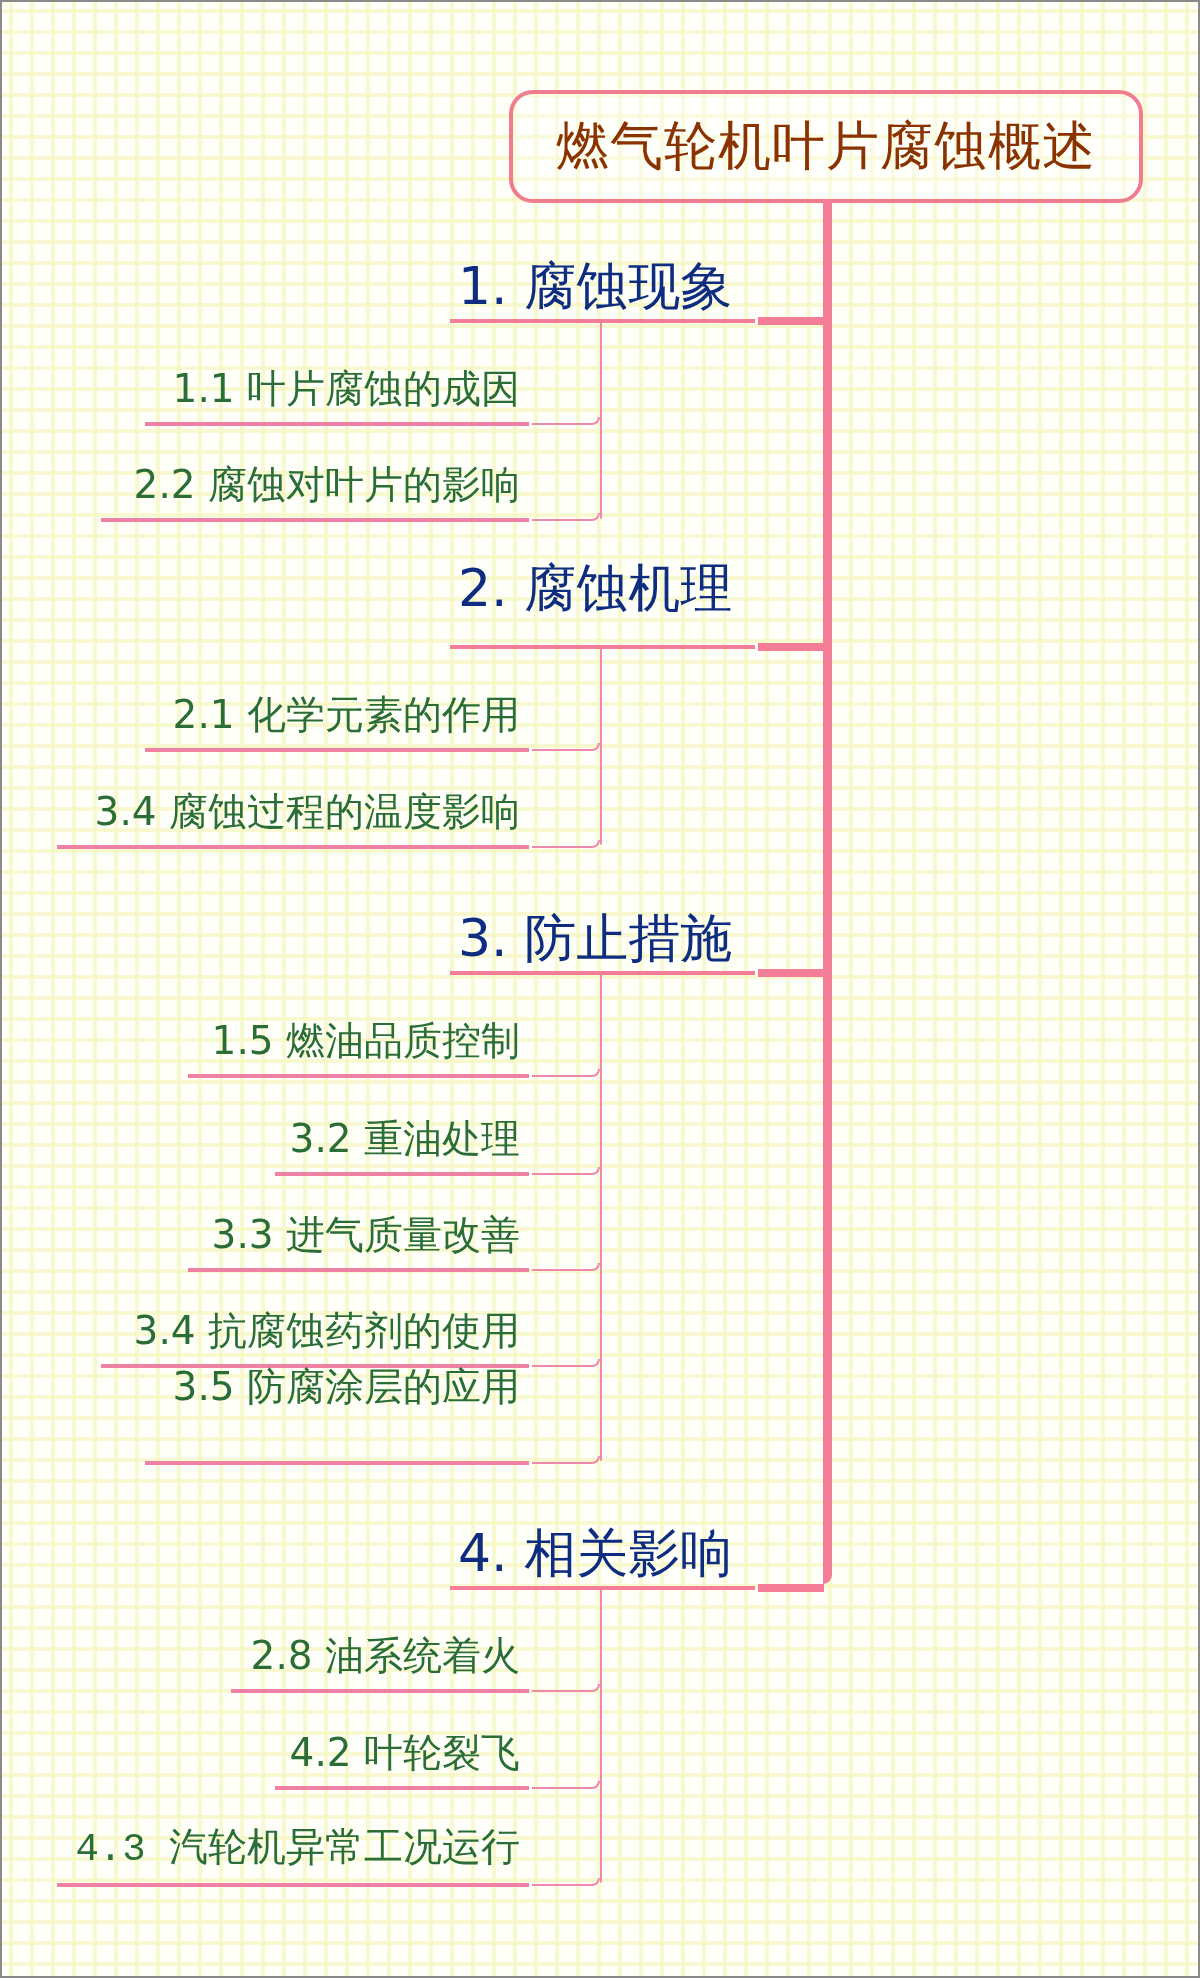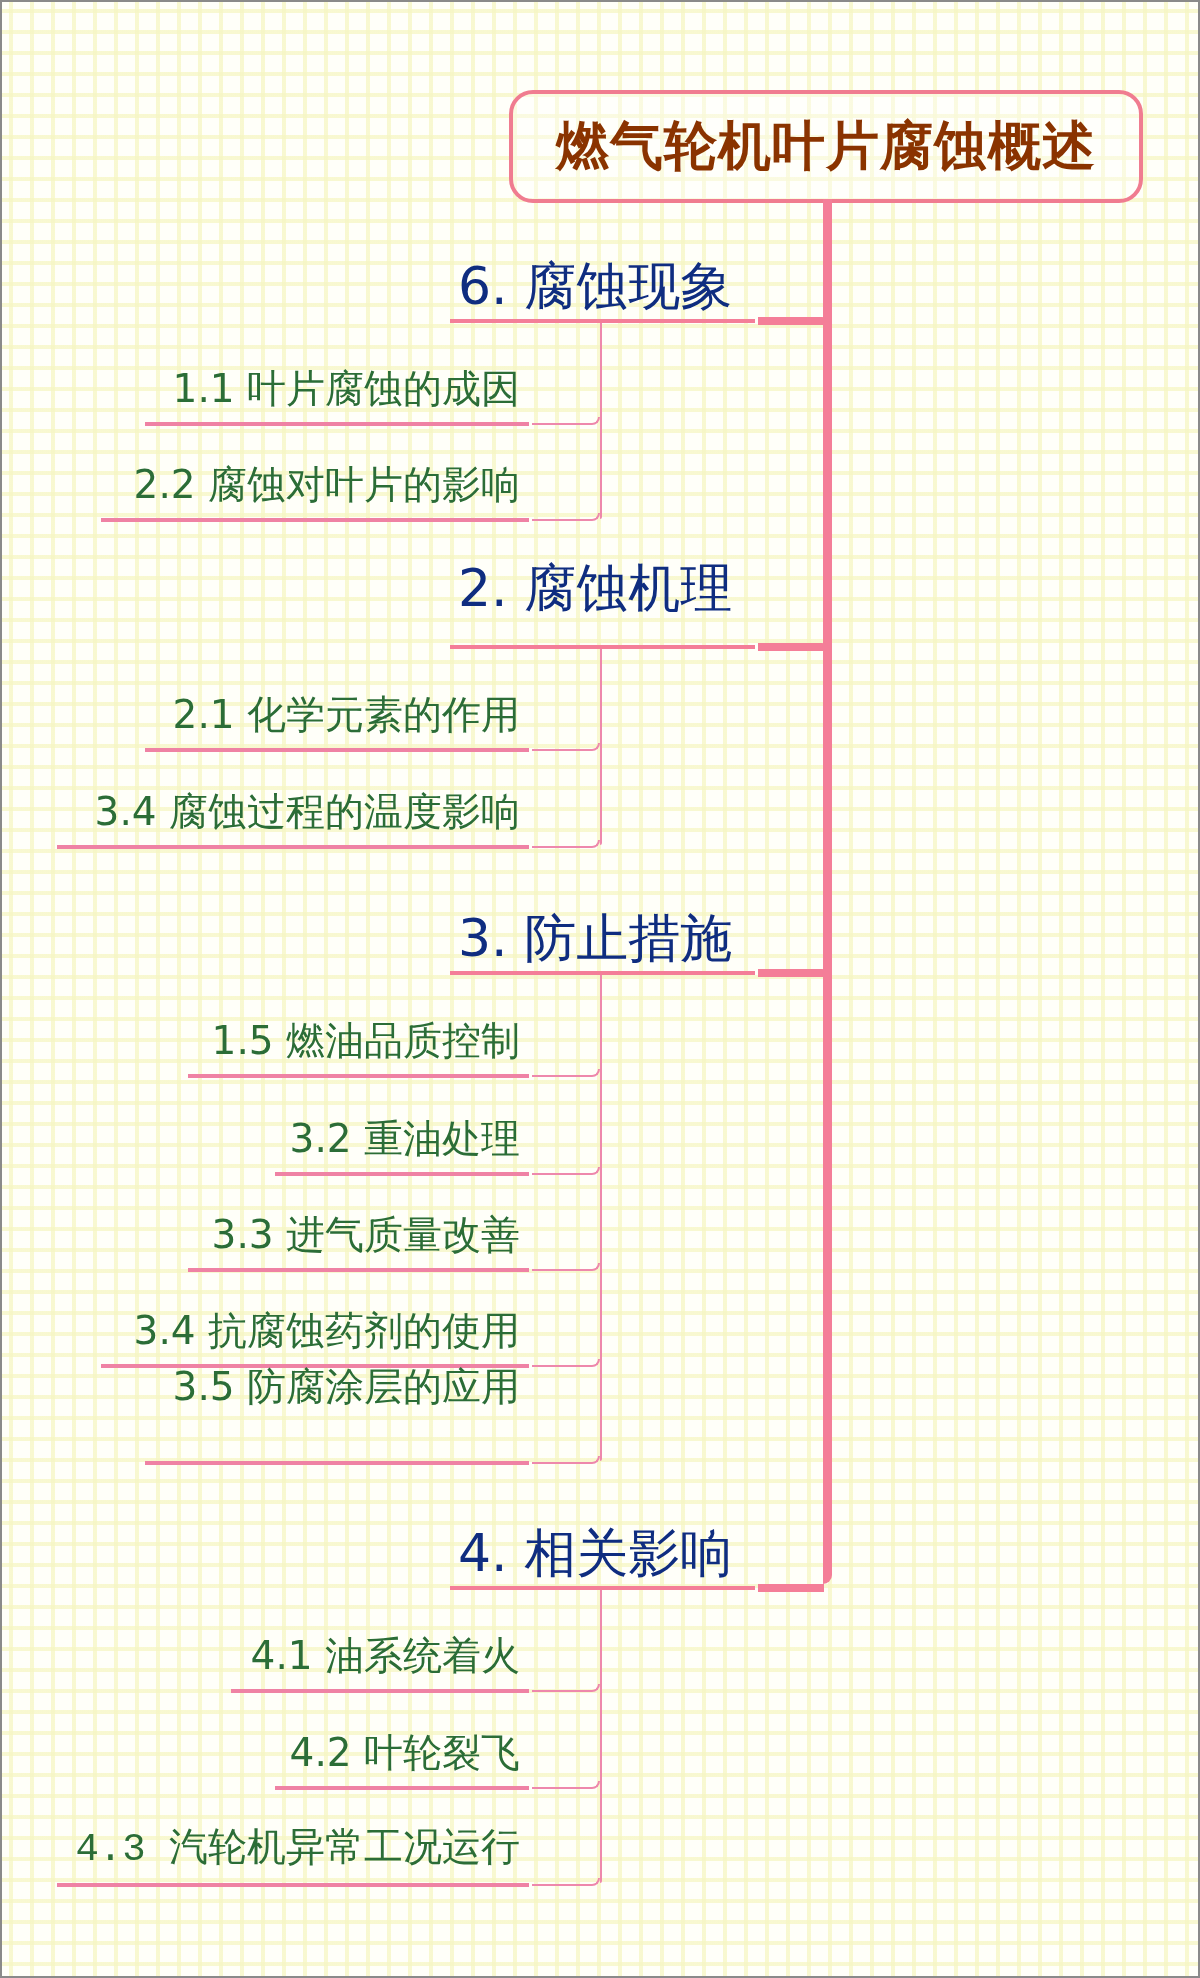--- a/index.html
+++ b/index.html
@@ -17,21 +17,21 @@
     position: absolute; left: 0; top: 0; width: 1196px; height: 1974px;
     border: 2px solid #8a8a8a; pointer-events: none;
   }
   .title-box {
     position: absolute; left: 509px; top: 90px; width: 626px; height: 105px;
     border: 4px solid #f07c90; border-radius: 24px;
     display: flex; align-items: center; justify-content: center;
     background: rgba(255,255,255,0.35);
   }
   .title-text {
-    font-size: 53px; font-weight: bold; color: #8a3300; white-space: nowrap;
+    font-size: 53px; font-weight: normal; color: #8a3300; white-space: nowrap;
     letter-spacing: 1px;
   }
   .main-line {
     position: absolute; left: 823px; top: 199px; width: 9px; height: 1385px;
     background: #f47e98; border-bottom-right-radius: 14px;
   }
   .h-connector {
     position: absolute; left: 758px; width: 72px; height: 8px; background: #f47e98;
     border-top-right-radius: 10px; border-bottom-right-radius: 0;
   }
@@ -64,21 +64,21 @@
 
 <div class="frame"></div>
 
 <div class="title-box">
   <span class="title-text">燃气轮机叶片腐蚀概述</span>
 </div>
 
 <div class="main-line"></div>
 
 <div>
-  <div class="heading" style="top:256px;">6. 腐蚀现象</div>
+  <div class="heading" style="top:256px;">1. 腐蚀现象</div>
   <div class="h-underline" style="top:319px;"></div>
   <div class="h-connector" style="top:317px;"></div>
   <div class="sub-line" style="top:323px; height:196px;"></div>
 
   <div class="sub-item" style="top:366px;">1.1 叶片腐蚀的成因</div>
   <div class="sub-underline" style="left:145px; width:384px; top:422px;"></div>
   <div class="sub-connector" style="top:417px;"></div>
 
   <div class="sub-item" style="top:462px;">2.2 腐蚀对叶片的影响</div>
   <div class="sub-underline" style="left:101px; width:428px; top:518px;"></div>
@@ -126,21 +126,21 @@
   <div class="sub-underline" style="left:145px; width:384px; top:1461px;"></div>
   <div class="sub-connector" style="top:1456px;"></div>
 </div>
 
 <div>
   <div class="heading" style="top:1523px;">4. 相关影响</div>
   <div class="h-underline" style="top:1586px;"></div>
   <div class="h-connector" style="top:1584px; border-top-right-radius:0; width:66px;"></div>
   <div class="sub-line" style="top:1590px; height:293px;"></div>
 
-  <div class="sub-item" style="top:1633px;">4.1 油系统着火</div>
+  <div class="sub-item" style="top:1633px;">2.8 油系统着火</div>
   <div class="sub-underline" style="left:231px; width:298px; top:1689px;"></div>
   <div class="sub-connector" style="top:1684px;"></div>
 
   <div class="sub-item" style="top:1730px;">4.2 叶轮裂飞</div>
   <div class="sub-underline" style="left:275px; width:254px; top:1786px;"></div>
   <div class="sub-connector" style="top:1781px;"></div>
 
   <div class="sub-item" style="top:1827px;font-family:Liberation Mono, monospace;">4.3 汽轮机异常工况运行</div>
   <div class="sub-underline" style="left:57px; width:472px; top:1883px;"></div>
   <div class="sub-connector" style="top:1878px;"></div>

